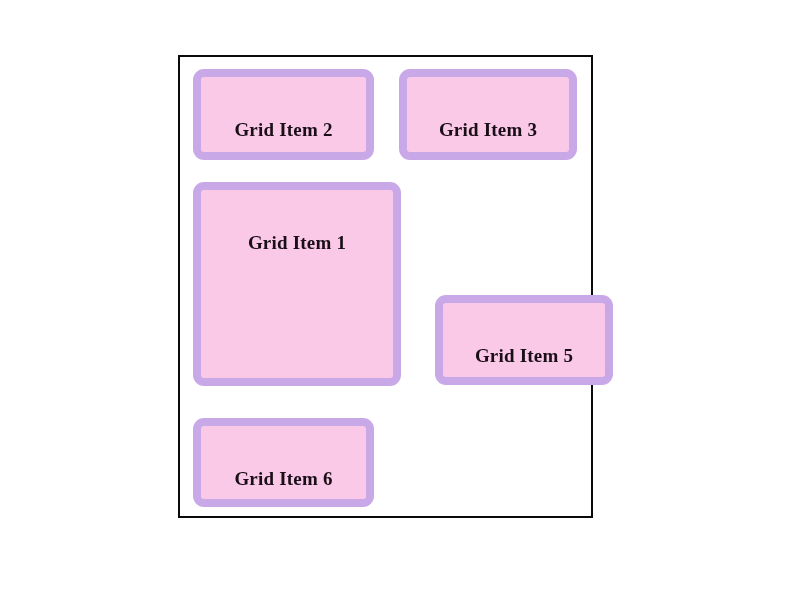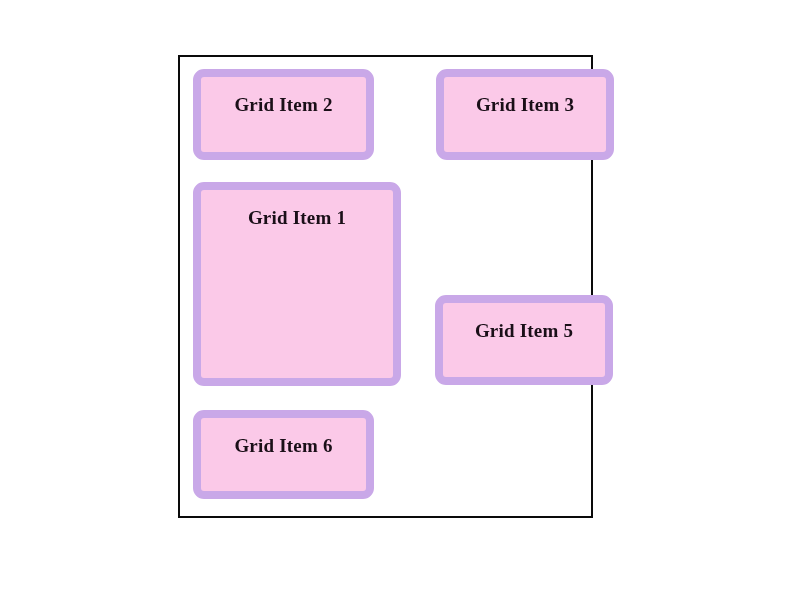--- a/index.html
+++ b/index.html
@@ -46,40 +46,40 @@
     font-family: "Liberation Serif", "DejaVu Serif", serif;
     font-weight: bold;
     font-size: 19px;
     letter-spacing: 0.2px;
     overflow: hidden;
   }
 
   .grid-item .label {
     display: block;
     width: 100%;
-    padding-top: 17px;
+    padding-top: 42px;
     line-height: 22px;
     white-space: nowrap;
   }
 
   
 
   
   .item-2 { left: 13px;  top: 12px;  width: 181px; height: 91px; }
-  .item-3 { left: 219px; top: 12px;  width: 178px; height: 91px; margin-left: 37px; }
+  .item-3 { left: 219px; top: 12px;  width: 178px; height: 91px; }
 
   
   .item-1 { left: 13px;  top: 125px; width: 208px; height: 204px; }
   .item-4 { left: 219px; top: 125px; width: 178px; height: 89px; }
 
   
   .item-5 { left: 219px; top: 238px; width: 178px; height: 90px; margin-left: 36px; }
 
   
-  .item-6 { left: 13px;  top: 353px; width: 181px; height: 89px; }
+  .item-6 { left: 13px;  top: 361px; width: 181px; height: 89px; }
 </style>
 </head>
 <body>
 
 <div class="page">
 
   <div class="grid-container">
 
     <div class="grid-item item-2">
       <span class="label">Grid Item 2</span>

